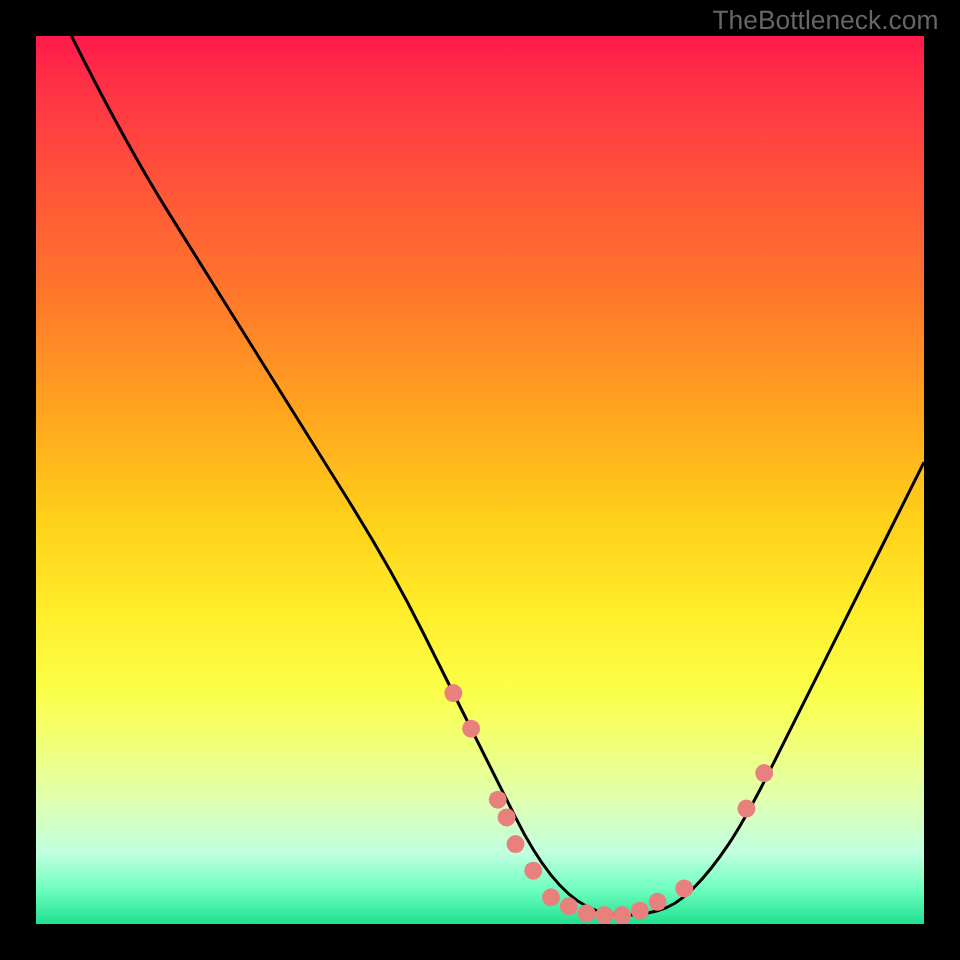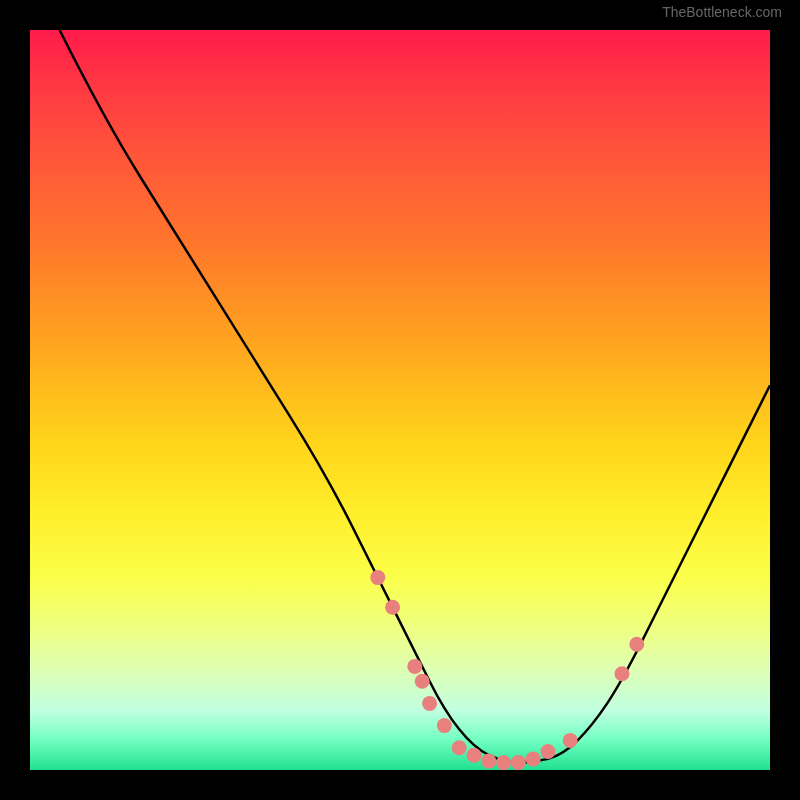--- a/index.html
+++ b/index.html
@@ -9,21 +9,21 @@
     background: #000;
     position: relative;
     overflow: hidden;
     font-family: Arial, sans-serif;
   }
   .watermark {
     position: absolute;
     top: 4px;
     right: 18px;
     color: #666;
-    font-size: 14px;
+    font-size: 22px;
     font-weight: 500;
     z-index: 10;
   }
   .plot-area {
     position: absolute;
     left: 30px;
     top: 30px;
     width: 740px;
     height: 740px;
   }

